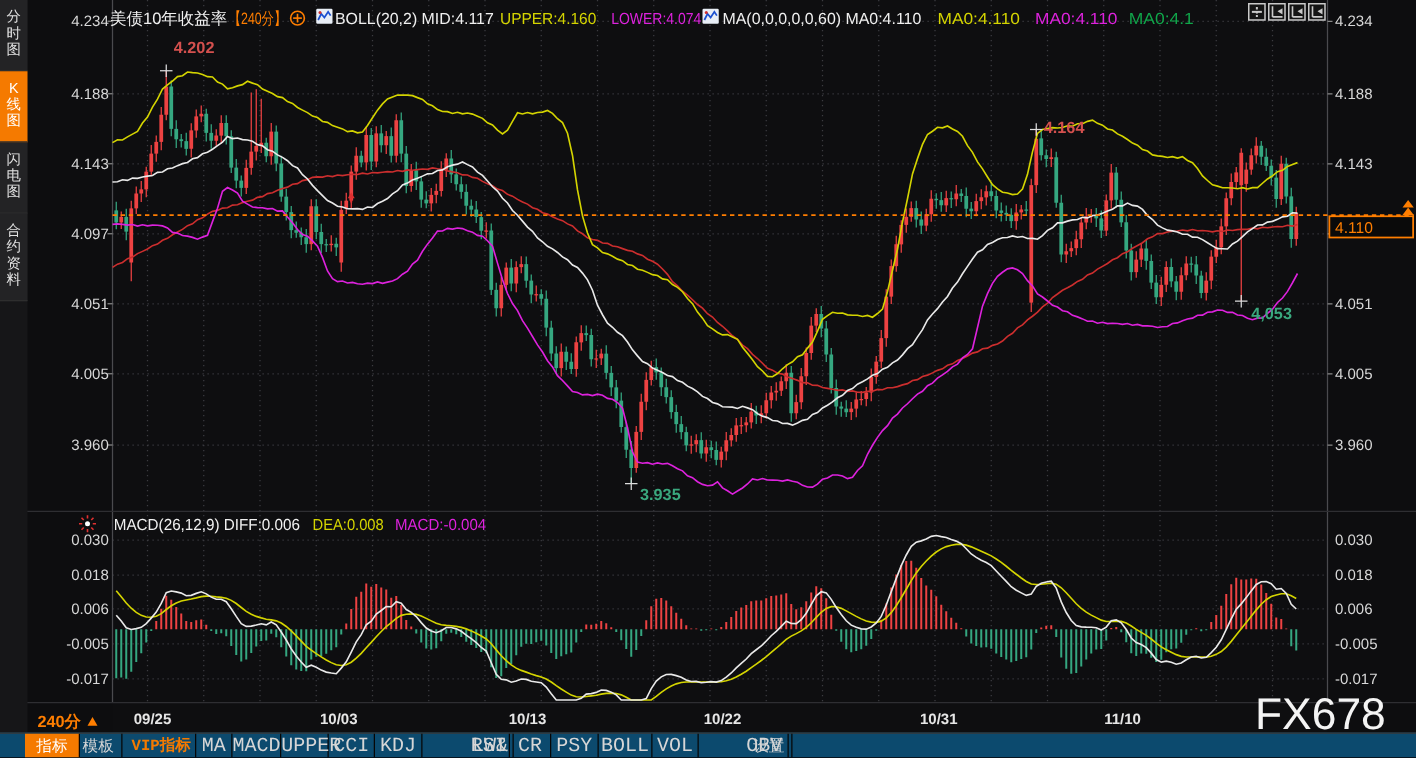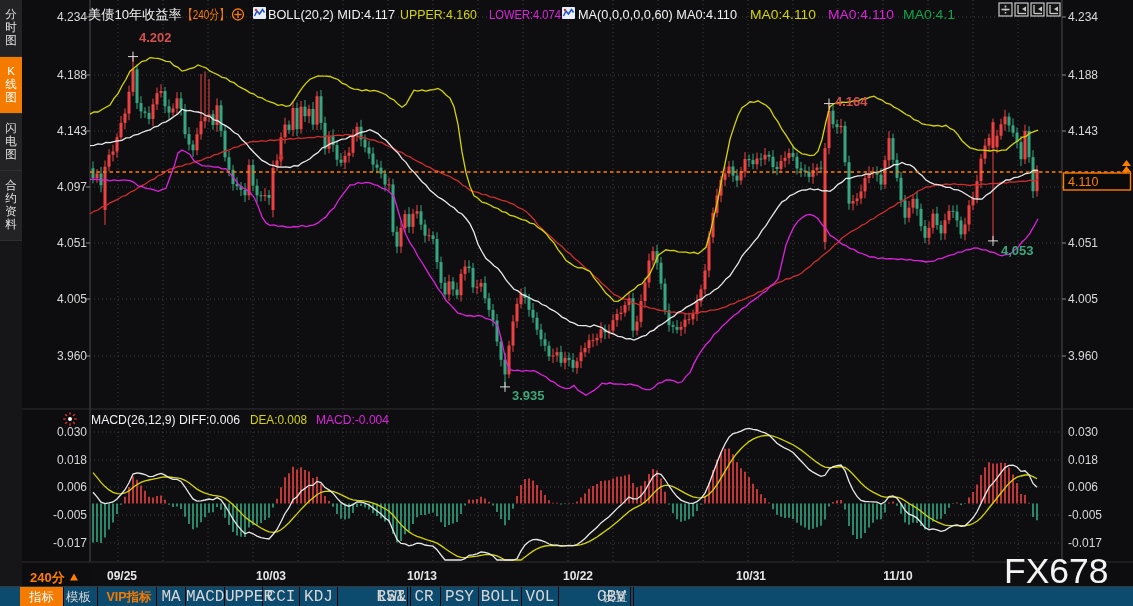--- a/index.html
+++ b/index.html
@@ -3,21 +3,21 @@
 <style>
 html,body{margin:0;padding:0;background:#000;}
 #root{position:relative;width:1133px;height:606px;overflow:hidden;background:#0e0e10;font-family:"Liberation Sans",sans-serif;}
 #sidebar{position:absolute;left:0;top:0;width:22px;height:586px;background:#161618;z-index:5;}
 .stab{width:22px;color:#e2e2e2;font-size:11.5px;text-align:center;padding:8px 0 9px 0;border-bottom:1px solid #2e2e2e;background:#232325;line-height:13px;}
 .stab div{height:13px;}
 .stab.active{background:#f57a00;color:#fff;}
 #toolbar{position:absolute;left:0;top:586px;width:1133px;height:20px;background:#0c4a6e;border-top:1px solid #383838;z-index:6;}
 .btab{position:absolute;top:0;height:20px;line-height:20px;color:#d6d6d6;font-size:12.5px;text-align:center;border-right:1px solid #060606;white-space:nowrap;}
 .btab.act{background:#f57a00;color:#fff;}
-.btab.vip{color:#f57a00;font-weight:bold;}
+.btab.vip{color:#f57a00;font-weight:bold;font-family:Liberation Mono, monospace;}
 .btab.mono{font-family:"Liberation Mono",monospace;font-size:16px;}
 </style></head>
 <body>
 <div id="root">
 <svg width="1133" height="606" viewBox="0 0 1133 606" font-family="Liberation Sans, sans-serif">
       <rect width="1133" height="606" fill="#0e0e10"></rect>
       <rect x="22" y="0" width="68" height="586" fill="#0d0d0f"></rect>
       <rect x="1062" y="0" width="71" height="586" fill="#0d0d0f"></rect>
       <line x1="90" y1="17" x2="1062" y2="17" stroke="#3c3c40" stroke-width="1" stroke-dasharray="1 3"></line>
       <line x1="90" y1="75" x2="1062" y2="75" stroke="#3c3c40" stroke-width="1" stroke-dasharray="1 3"></line>

